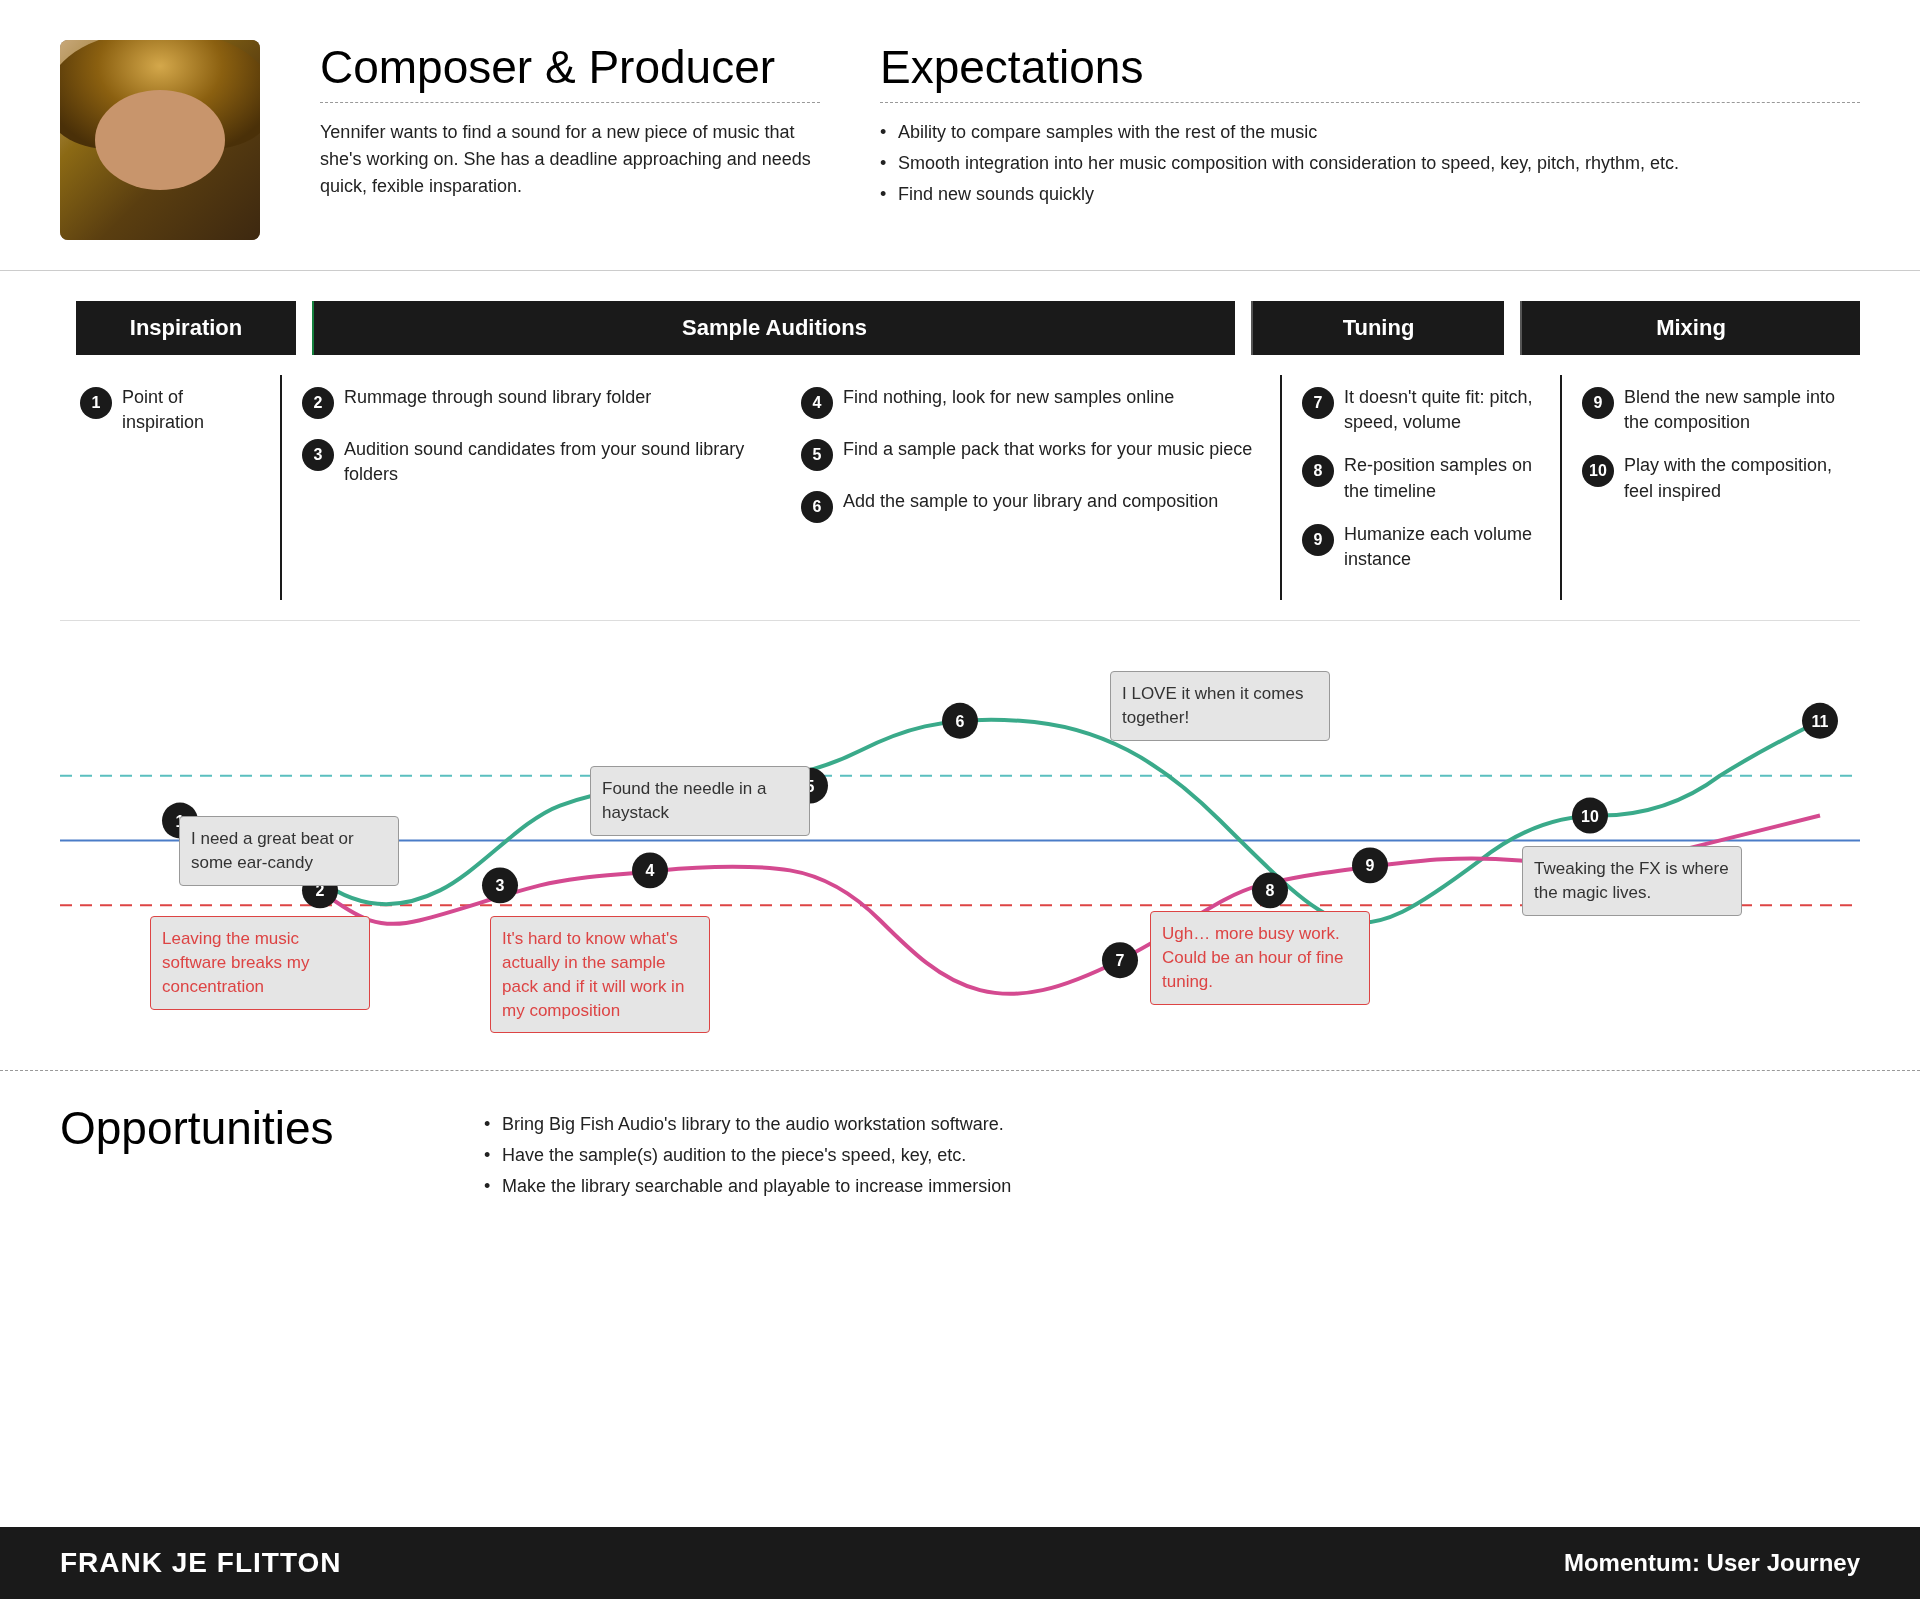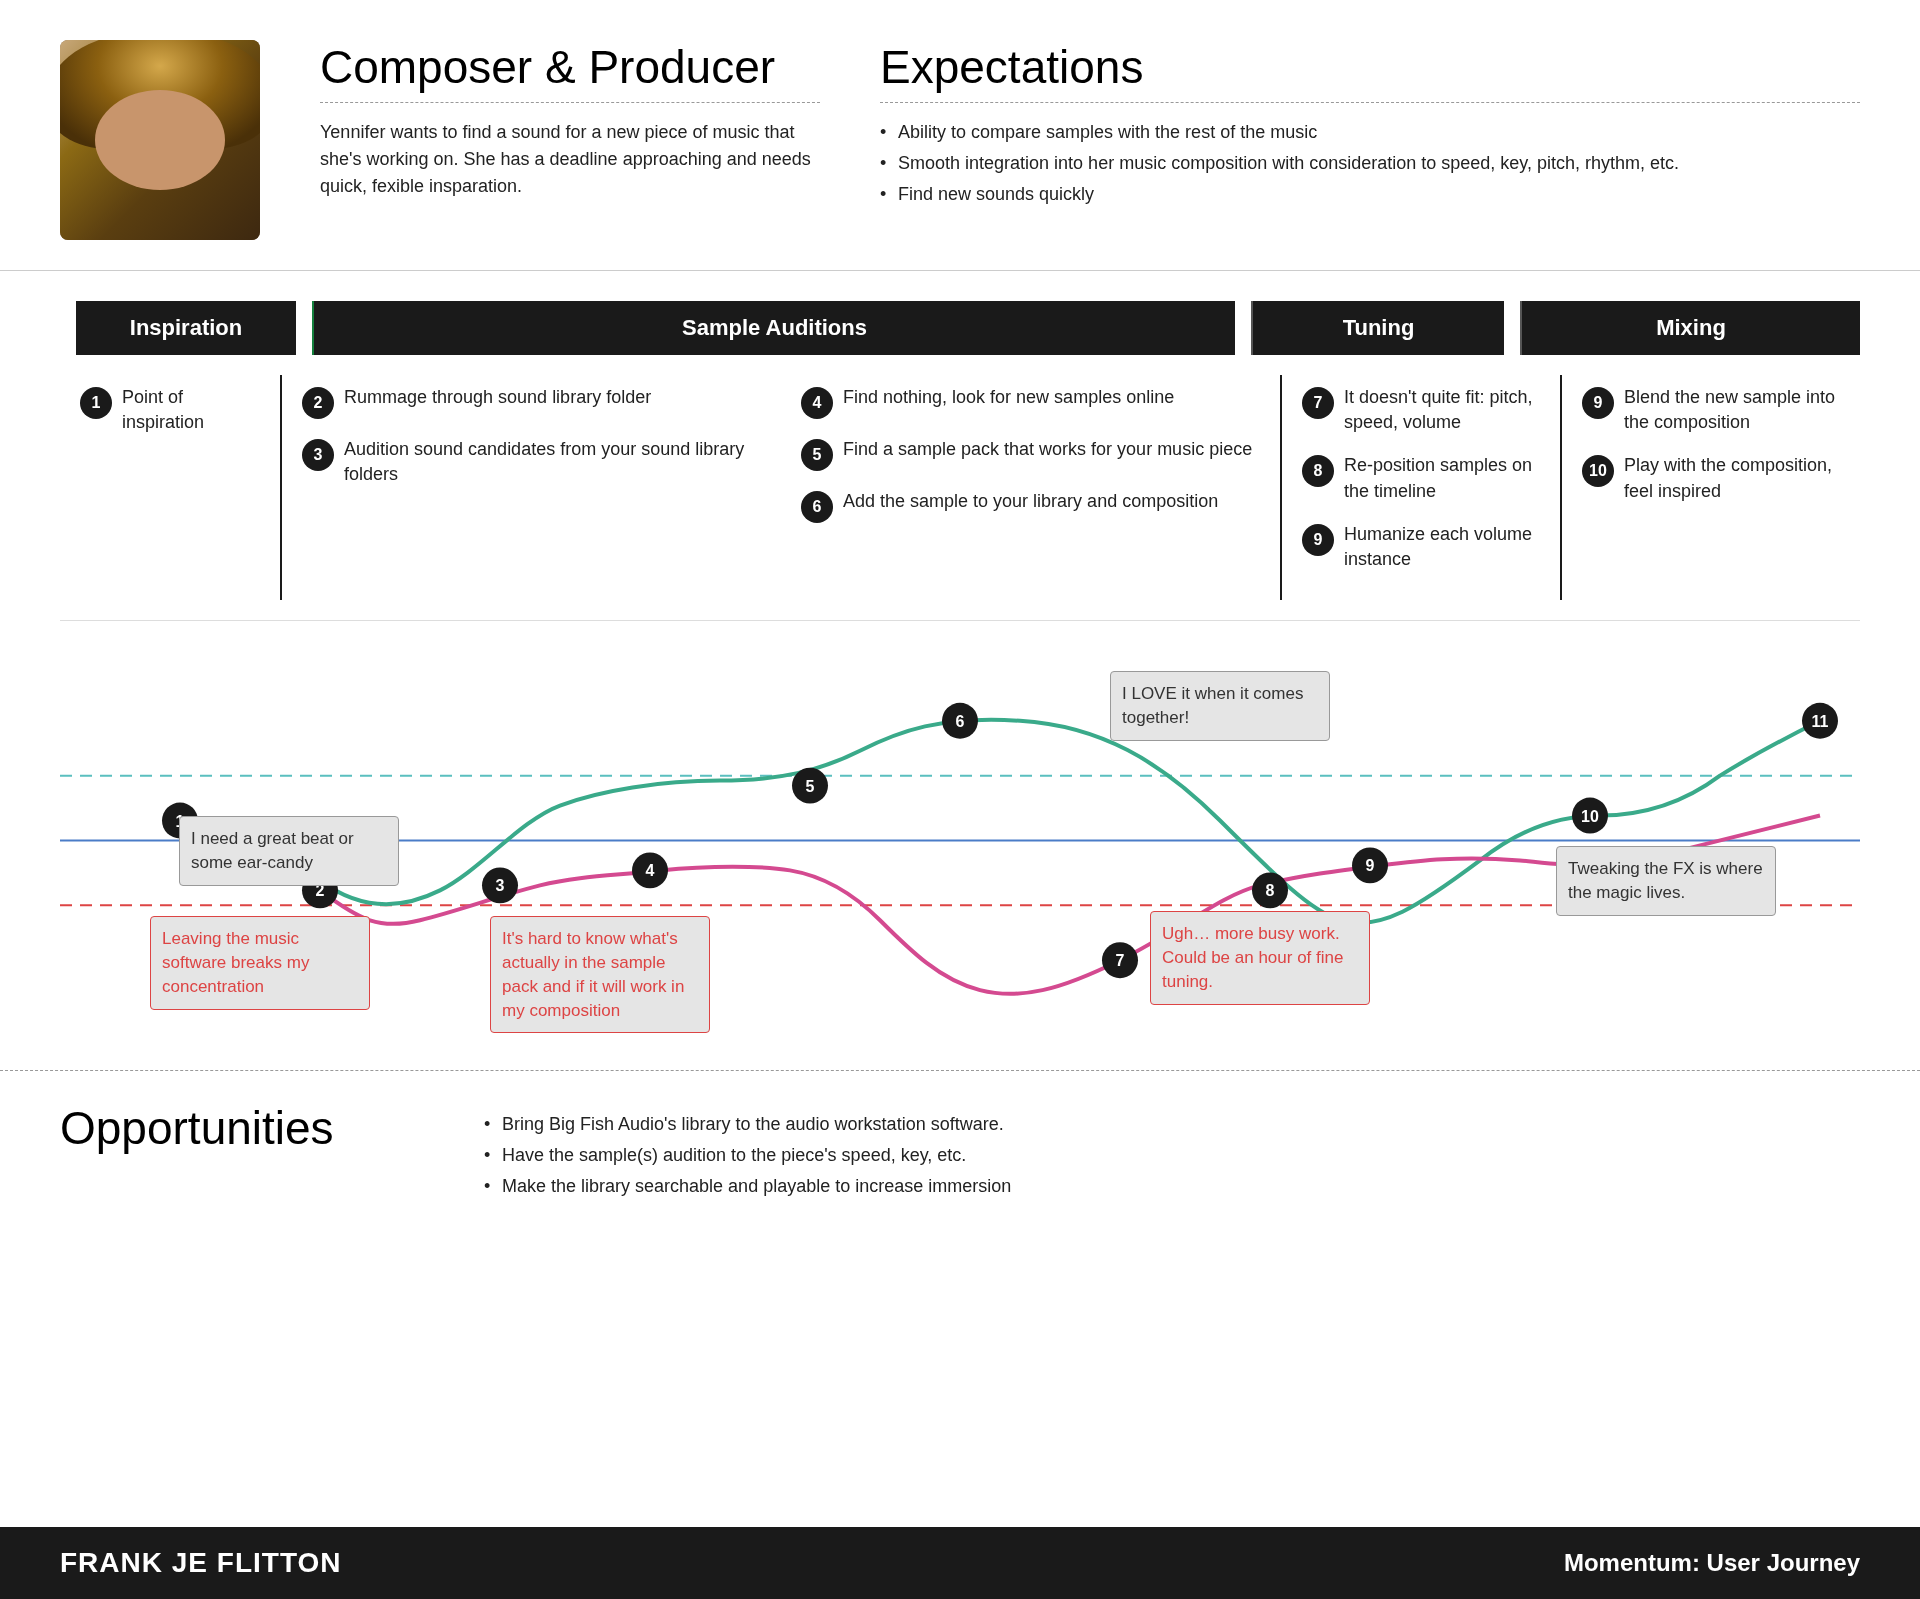--- a/index.html
+++ b/index.html
@@ -392,20 +392,23 @@
       <text x="1760" y="106" text-anchor="middle" fill="white" font-size="16" font-weight="bold">11</text>
     </svg>
 
     
     
     <div class="callout callout-dark" style="left: 119px; top: 195px;">
       <span>I need a great beat or some ear-candy</span>
     </div>
 
     
+    <div class="callout callout-dark" style="left: 530px; top: 145px;">
+      <span>Found the needle in a haystack</span>
+    </div>
 
     
     <div class="callout callout-pink" style="left: 90px; top: 295px;">
       <span>Leaving the music software breaks my concentration</span>
     </div>
 
     
     <div class="callout callout-pink" style="left: 430px; top: 295px;">
       <span>It's hard to know what's actually in the sample pack and if it will work in my composition</span>
     </div>
@@ -414,21 +417,21 @@
     <div class="callout callout-dark" style="left: 1050px; top: 50px;">
       <span>I LOVE it when it comes together!</span>
     </div>
 
     
     <div class="callout callout-pink" style="left: 1090px; top: 290px;">
       <span>Ugh… more busy work. Could be an hour of fine tuning.</span>
     </div>
 
     
-    <div class="callout callout-dark" style="left: 1496px; top: 225px;">
+    <div class="callout callout-dark" style="left: 1462px; top: 225px;">
       <span>Tweaking the FX is where the magic lives.</span>
     </div>
   </div>
 </div>
 
 <div class="opportunities-section">
   <h2 class="opportunities-title">Opportunities</h2>
   <div>
     <ul class="opportunities-list">
       <li>Bring Big Fish Audio's library to the audio workstation software.</li>

